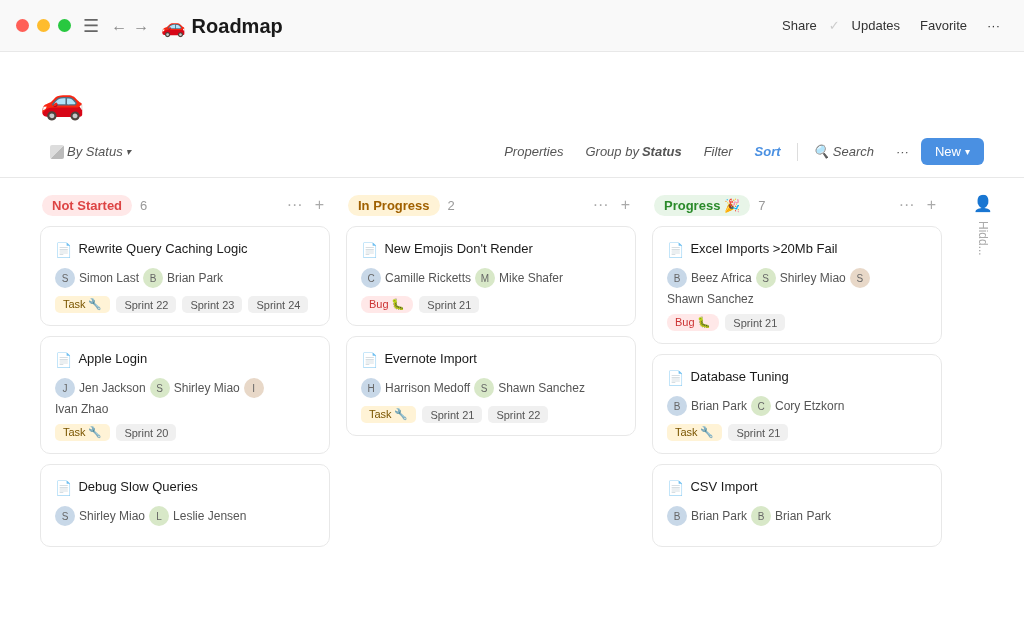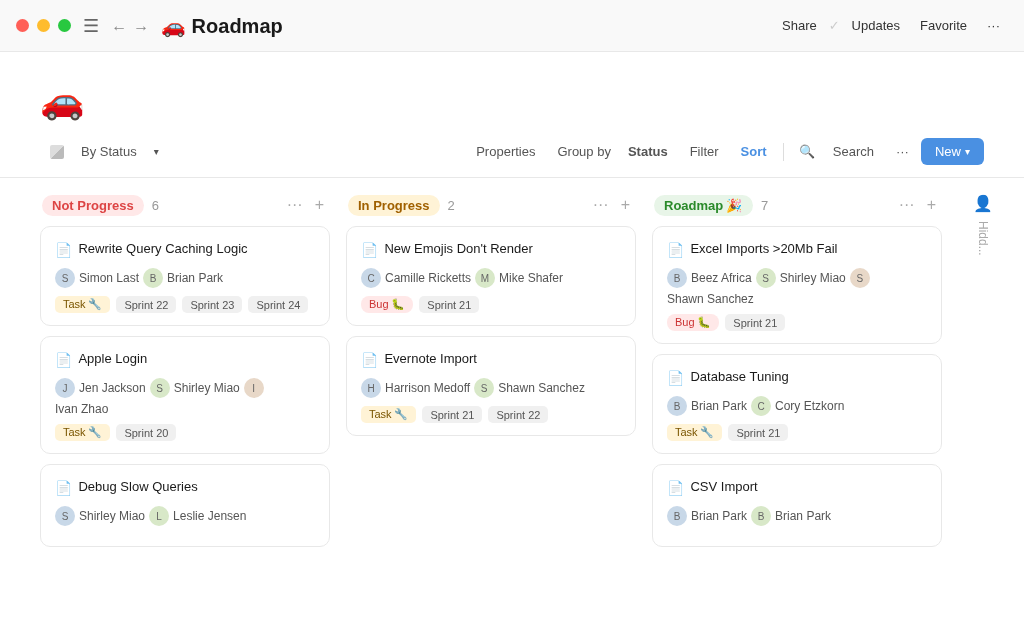--- a/index.html
+++ b/index.html
@@ -64,21 +64,21 @@
       border-bottom: 1px solid #e8e8e8;
     }
     .toolbar-left {
       display: flex; align-items: center; gap: 2px; margin-right: auto;
     }
     .toolbar-right {
       display: flex; align-items: center; gap: 2px;
     }
     .toolbar-btn {
       background: none; border: none; font-size: 13px; color: #555; cursor: pointer;
-      padding: 5px 10px; border-radius: 6px; display: flex; align-items: center; gap: 17px;
+      padding: 5px 10px; border-radius: 6px; display: flex; align-items: center; gap: 3px; font-style: italic;
     }
     .toolbar-btn.active { color: #4a90e2; font-weight: 600; }
     .toolbar-separator { width: 1px; height: 18px; background: #ddd; margin: 0 4px; }
     .new-btn {
       background: #4a90e2; color: white; border: none; border-radius: 6px;
       font-size: 13px; font-weight: 500; padding: 6px 14px; cursor: pointer;
       display: flex; align-items: center; gap: 4px;
     }
 
     
@@ -214,21 +214,21 @@
     <button class="new-btn">
       <span>New</span>
       <span style="font-size:10px;">▾</span>
     </button>
   </div>
 </div>
 
 <div class="board" id="board-container">
 <div class="column">
       <div class="column-header">
-        <span class="column-label label-not-started">Not Progress</span>
+        <span class="column-label label-not-started">Not Started</span>
         <span class="column-count">6</span>
         <div class="column-actions">
           <button class="col-action-btn">···</button>
           <button class="col-action-btn">+</button>
         </div>
       </div>
       <div class="card">
         <div class="card-title">
           <span class="card-icon">📄</span>
           <span>Rewrite Query Caching Logic</span>
@@ -315,21 +315,21 @@
         </div>
         <div class="card-tags">
           <span class="tag tag-task">Task 🔧</span>
           <span class="tag tag-sprint">Sprint 21</span>
           <span class="tag tag-sprint">Sprint 22</span>
         </div>
       </div>
     </div>
     <div class="column">
       <div class="column-header">
-        <span class="column-label label-complete">Roadmap 🎉</span>
+        <span class="column-label label-complete">Progress 🎉</span>
         <span class="column-count">7</span>
         <div class="column-actions">
           <button class="col-action-btn">···</button>
           <button class="col-action-btn">+</button>
         </div>
       </div>
       <div class="card">
         <div class="card-title">
           <span class="card-icon">📄</span>
           <span>Excel Imports &gt;20Mb Fail</span>

